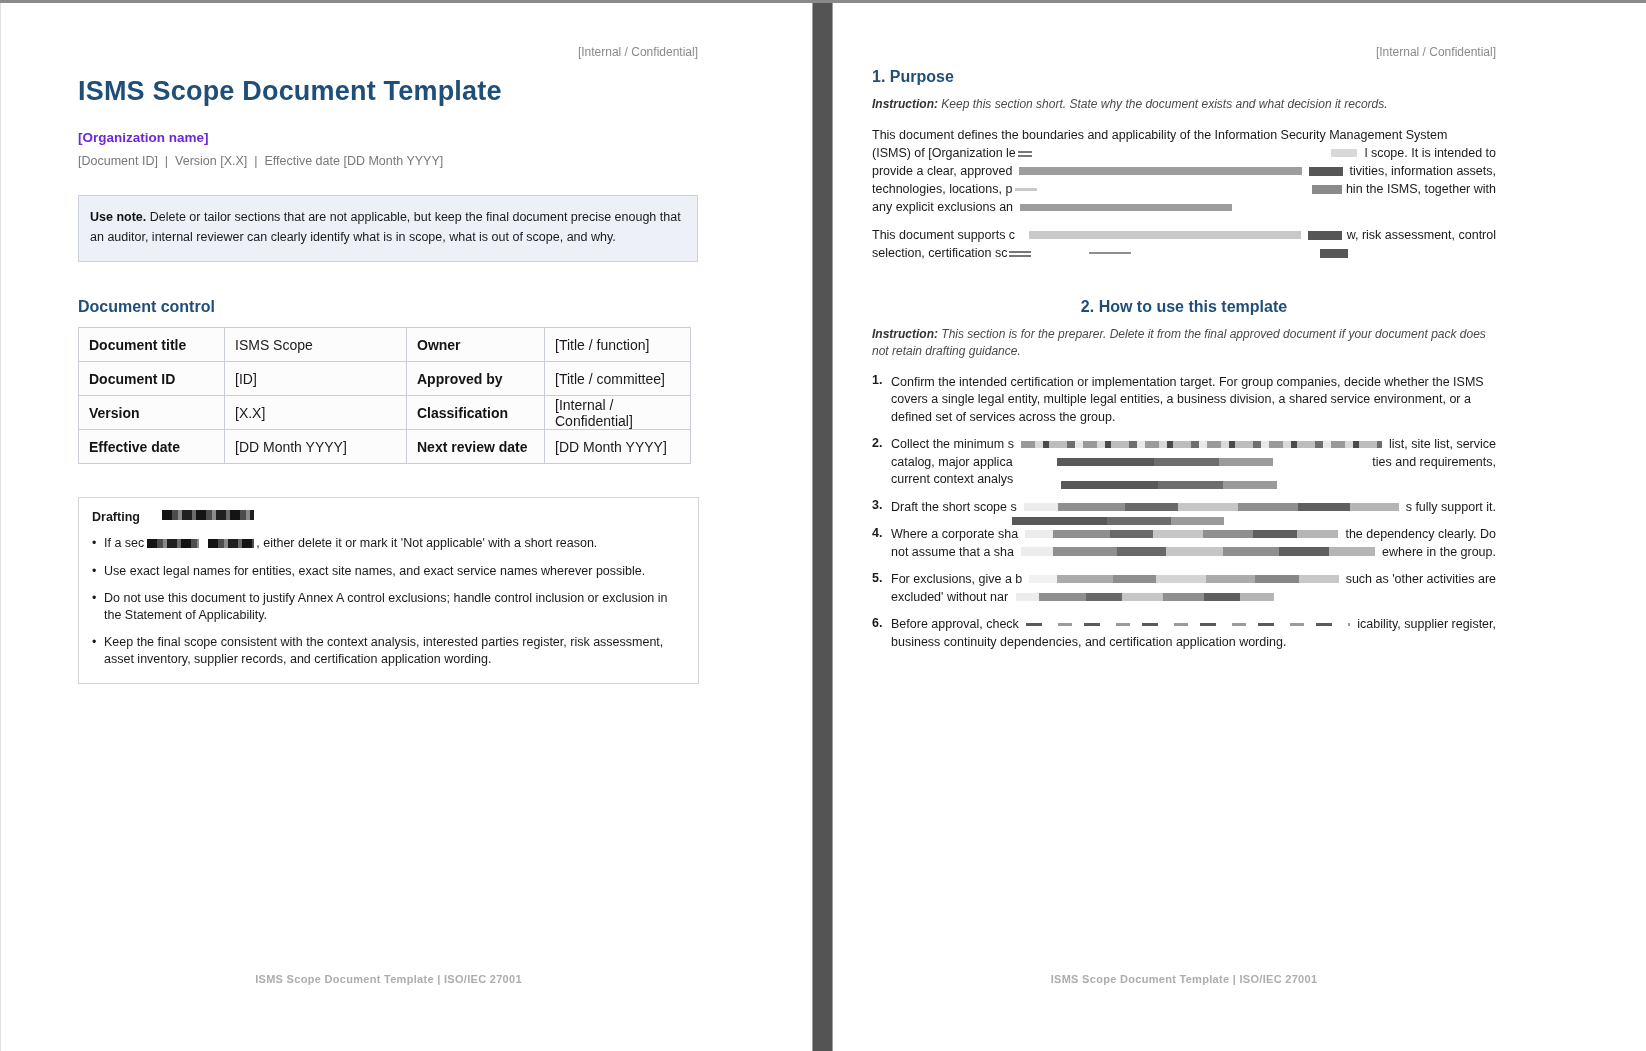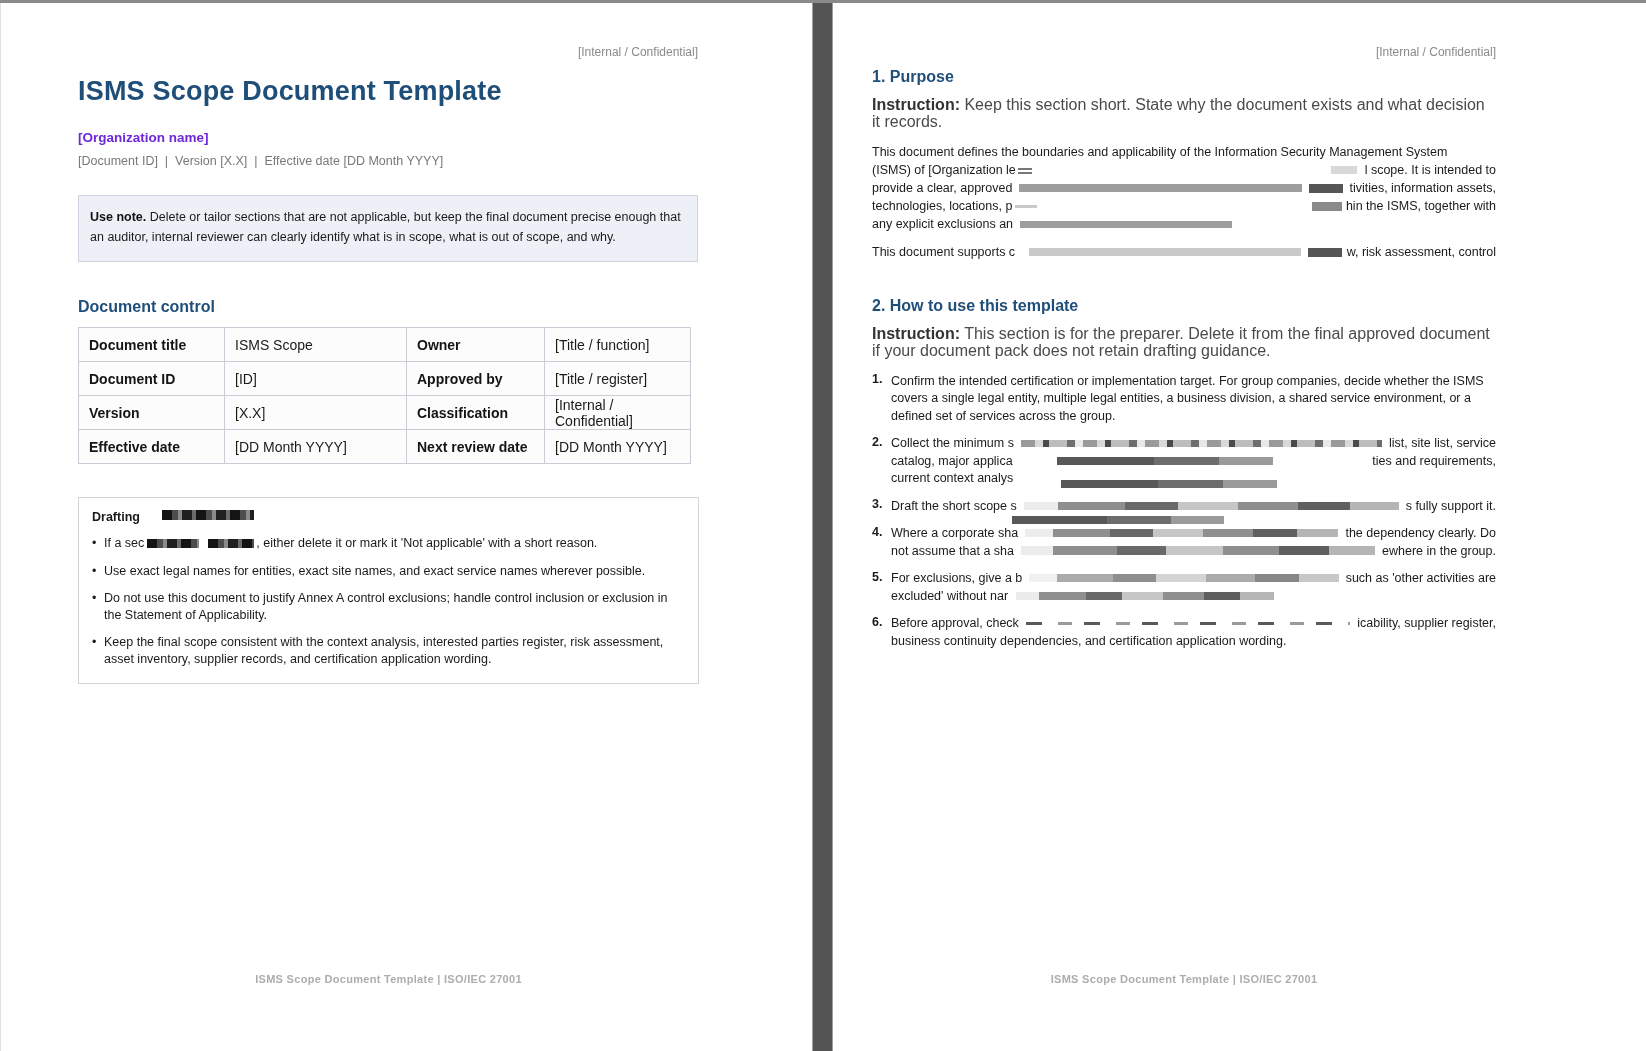--- a/index.html
+++ b/index.html
@@ -32,21 +32,21 @@
   td.lbl { font-weight:bold; color:#141414; }
   col.c1{width:146px} col.c2{width:182px} col.c3{width:138px} col.c4{width:146px}
 
   .draft-box { margin-top:33px; border:1px solid #d4d4d4; padding:12px 13px 16px; font-size:12.5px; width:621px; }
   .draft-lead { display:flex; align-items:flex-start; font-weight:bold; }
   .bullet { position:relative; margin-top:11px; padding-left:12px; line-height:16.5px; }
   .bullet::before { content:"•"; position:absolute; left:0; top:0; }
   .bullet-flex { display:flex; align-items:center; white-space:pre; }
 
   
-  .instr { margin-top:10px; font-size:16px; color:#4a4a4a; line-height:17px; }
+  .instr { margin-top:10px; font-size:12px; font-style:italic; color:#4a4a4a; line-height:17px; }
   .instr b { color:#333; }
   .para { margin-top:13px; }
   .line { display:flex; align-items:center; white-space:pre; height:18px; font-size:12.5px; }
   .list { margin-top:13px; }
   .item { position:relative; padding-left:19px; margin-top:10px; font-size:12.5px; }
   .item .num { position:absolute; left:0; top:0; font-weight:bold; }
   .iline { display:flex; align-items:center; white-space:pre; height:17.5px; }
 
   
   .rb { display:inline-block; height:8px; flex:none; }
@@ -98,21 +98,21 @@
       <tr>
         <td class="lbl">Document title</td>
         <td>ISMS Scope</td>
         <td class="lbl">Owner</td>
         <td>[Title / function]</td>
       </tr>
       <tr>
         <td class="lbl">Document ID</td>
         <td>[ID]</td>
         <td class="lbl">Approved by</td>
-        <td>[Title / register]</td>
+        <td>[Title / committee]</td>
       </tr>
       <tr>
         <td class="lbl">Version</td>
         <td>[X.X]</td>
         <td class="lbl">Classification</td>
         <td>[Internal / Confidential]</td>
       </tr>
       <tr>
         <td class="lbl">Effective date</td>
         <td>[DD Month YYYY]</td>
@@ -182,23 +182,31 @@
       </div>
     </div>
 
     <div class="para" style="margin-top:10px;">
       <div class="line">
         <span>This document supports c</span>
         <span class="rb rb-flex g-light" style="margin-left:14px;"></span>
         <span class="cap-dark" style="margin-right:5px;"></span>
         <span>w, risk assessment, control</span>
       </div>
-    </div>
-
-    <div class="section-h" style="">2. How to use this template</div>
+      <div class="line">
+        <span>selection, certification sc</span>
+        <span class="tick" style="margin-left:2px;width:22px;"></span>
+        <span style="width:58px;"></span>
+        <span class="thin-line"></span>
+        <span class="sp"></span>
+        <span class="cap-dark" style="width:28px;margin-right:148px;"></span>
+      </div>
+    </div>
+
+    <div class="section-h" style="text-align:center;">2. How to use this template</div>
     <div class="instr">
       <b>Instruction:</b><span> This section is for the preparer. Delete it from the final approved document if your document pack does not retain drafting guidance.</span>
     </div>
 
     <div class="list">
 
       <div class="item">
         <span class="num">1.</span>
         <div class="iline"><span>Confirm the intended certification or implementation target. For group companies, decide whether the ISMS</span></div>
         <div class="iline"><span>covers a single legal entity, multiple legal entities, a business division, a shared service environment, or a</span></div>

